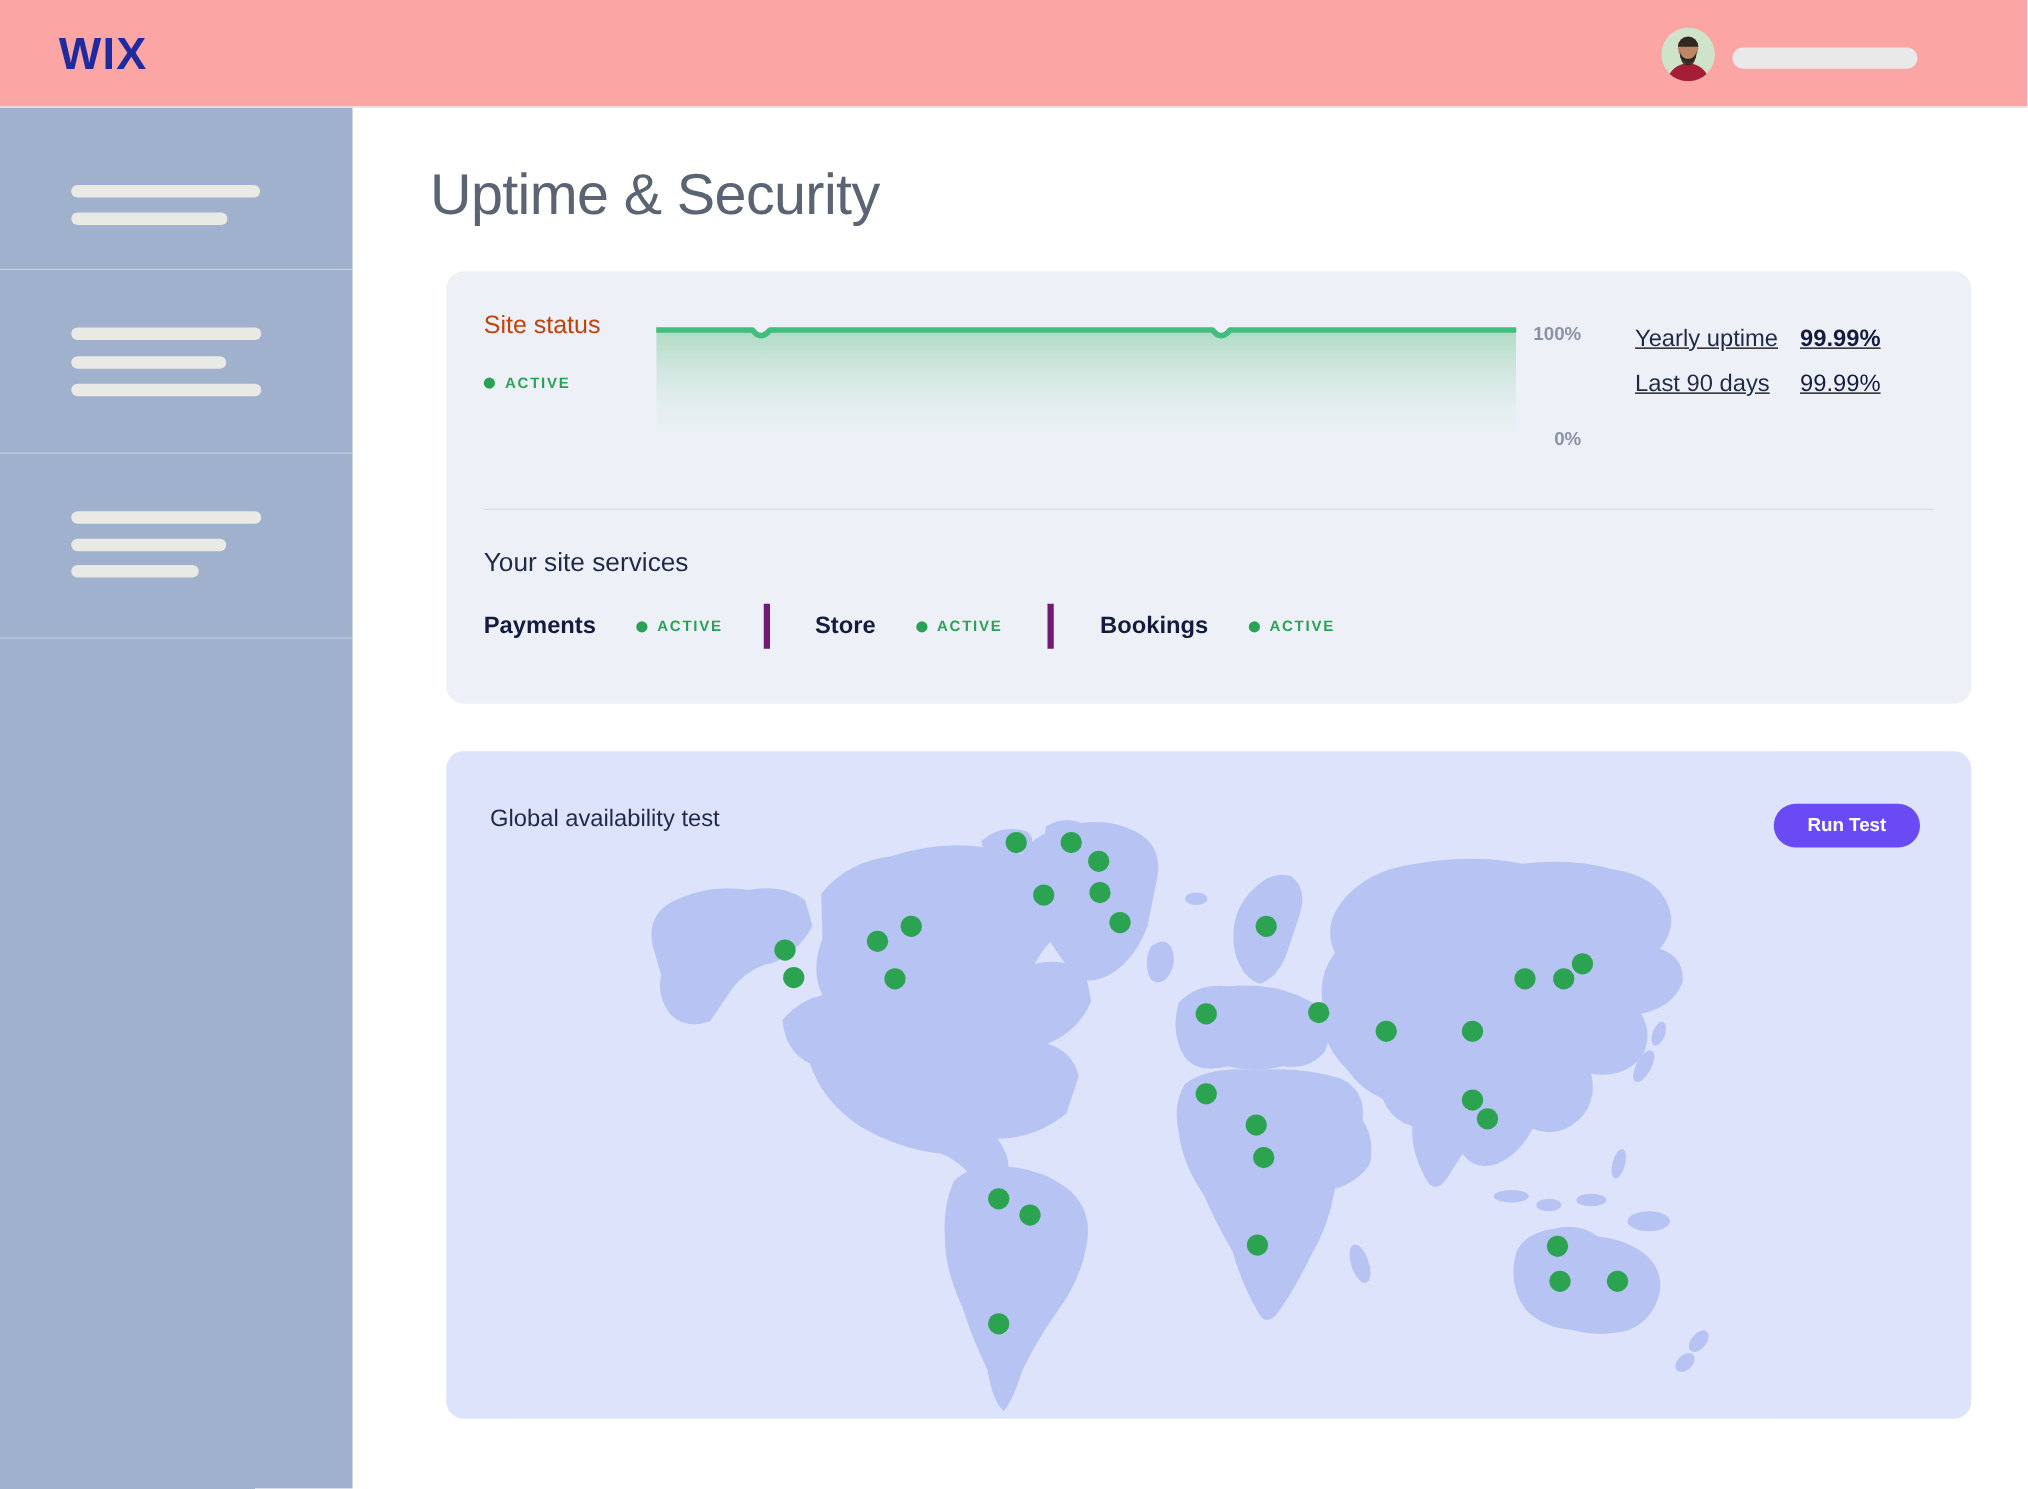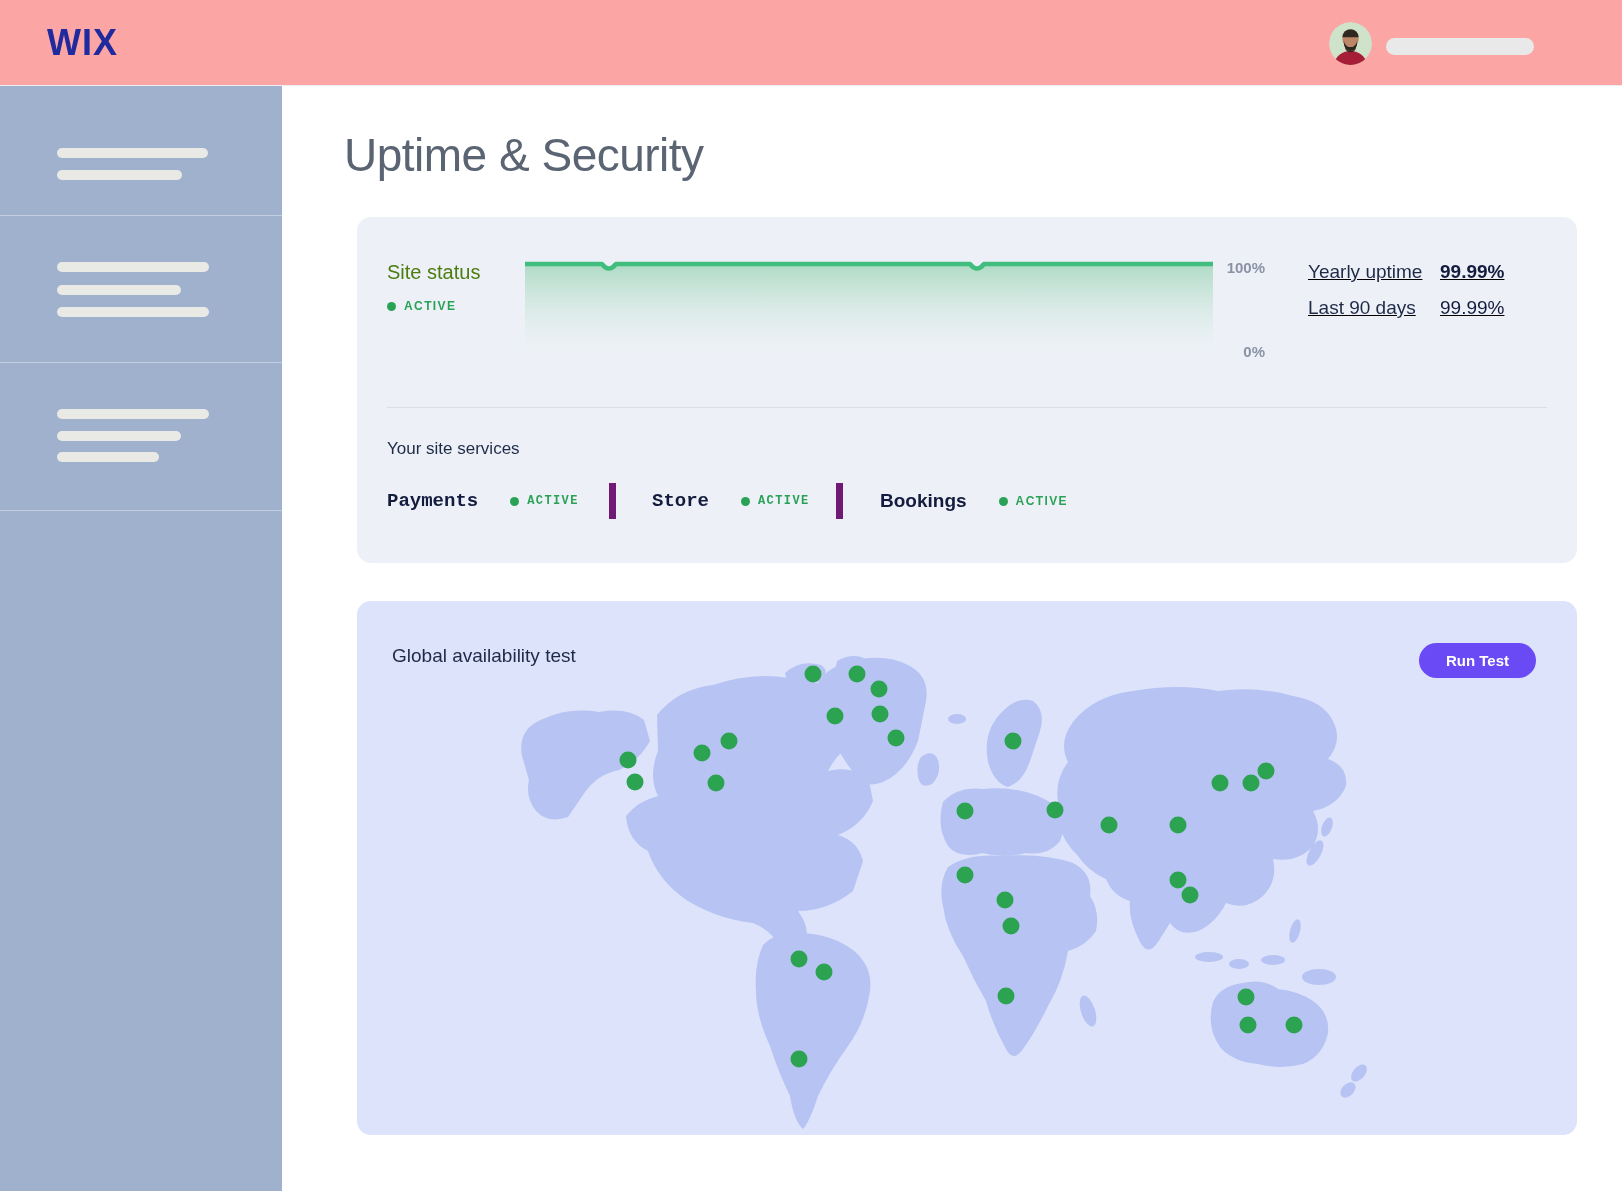--- a/index.html
+++ b/index.html
@@ -22,43 +22,43 @@
   .skel { position:absolute; left:57px; height:10px; border-radius:5px; background:#e9e9e6; }
   .side-div { position:absolute; left:0; width:282px; height:1px; background:#c3cedf; }
 
   
   .page-title { position:absolute; left:344px; top:128px; font-size:46px; font-weight:500;
                 color:#5b6472; letter-spacing:-0.5px; }
 
   
   .card { position:absolute; border-radius:14px; }
   .status-card { left:357px; top:217px; width:1220px; height:346px; background:#edf1f7; }
-  .site-status-label { position:absolute; left:30px; top:44px; font-size:20px; color:#4d7c0f; }
+  .site-status-label { position:absolute; left:30px; top:32px; font-size:20px; color:#c2410c; }
   .badge { display:inline-flex; align-items:center; gap:8px; font-size:12px; font-weight:700;
            letter-spacing:1.4px; }
   .badge .dot { width:9px; height:9px; border-radius:50%; display:inline-block; }
   .badge.active { color:#29a256; } .badge.active .dot { background:#29a256; }
   .badge.issue { color:#f7ab1b; } .badge.issue .dot { background:#f7ab1b; }
   .status-badge { position:absolute; left:30px; top:82px; }
   .chart-wrap { position:absolute; left:168px; top:40px; width:688px; height:96px; }
   .axis-label { position:absolute; width:60px; text-align:right; font-size:15px; font-weight:700;
                 color:#8a92a6; }
   .axis-top { left:848px; top:42px; }
   .axis-bottom { left:848px; top:126px; }
   .stats { position:absolute; left:951px; top:44px; width:230px; display:flex;
            flex-direction:column; gap:14px;text-decoration:underline; }
   .stat-row { display:flex; font-size:19px; color:#1f2a47; }
   .stat-row .lbl { width:132px; }
   .stat-row .val { color:#131c3e; }
   .stat-row .val.bold { font-weight:700; }
   .card-divider { position:absolute; left:30px; top:190px; width:1160px; height:1px; background:#d9dee6; }
-  .services-title { position:absolute; left:30px; top:222px; font-size:17px; color:#1f2a47; }
+  .services-title { position:absolute; left:30px; top:222px; font-size:21px; color:#1f2a47; }
   .services-row { position:absolute; left:30px; top:262px; display:flex; height:44px; align-items:center; }
   .service-cell { display:flex; align-items:center; height:36px; }
-  .service-cell.bordered { border-right:7px solid #701a75;font-family:Liberation Mono, monospace; }
+  .service-cell.bordered { border-right:5px solid #701a75; }
   .service-name { font-size:19px; font-weight:700; color:#131c3e; }
 
   
   .map-card { left:357px; top:601px; width:1220px; height:534px; background:#dce3fb; }
   .map-title { position:absolute; left:35px; top:44px; font-size:19px; color:#1f2a47; z-index:3; }
   .run-btn { position:absolute; right:41px; top:42px; height:35px; padding:0 27px; border:none;
              border-radius:18px; background:#694af5; color:#fff; font-size:15px; font-weight:600;
              font-family:"Liberation Sans", sans-serif; cursor:pointer; z-index:3; }
   .world-map { position:absolute; left:0; top:0; width:1220px; height:534px; }
   .dots-layer { position:absolute; left:0; top:0; width:100%; height:100%; z-index:2; }

